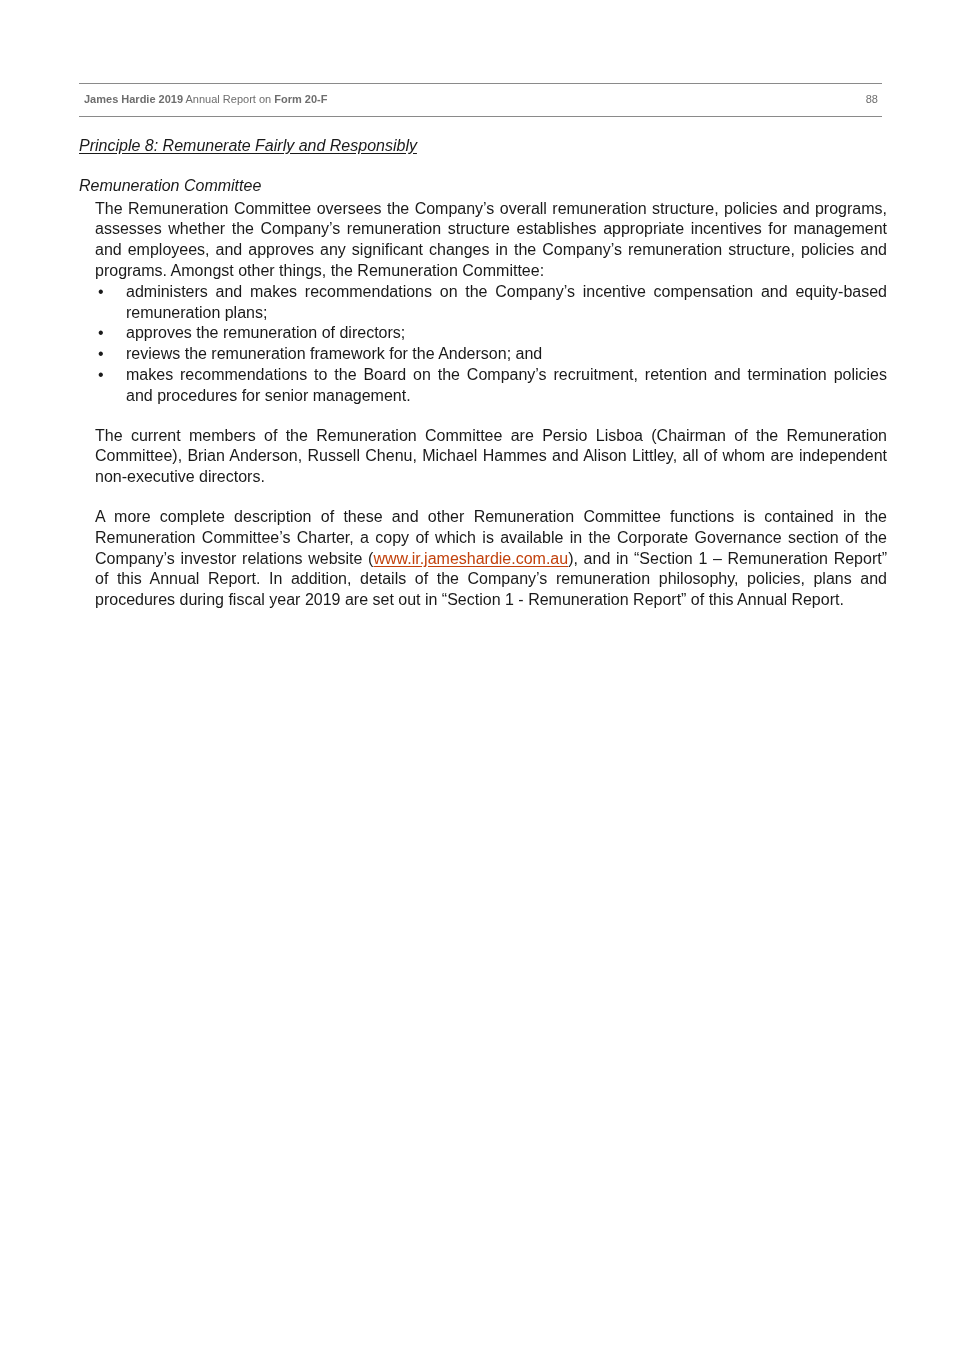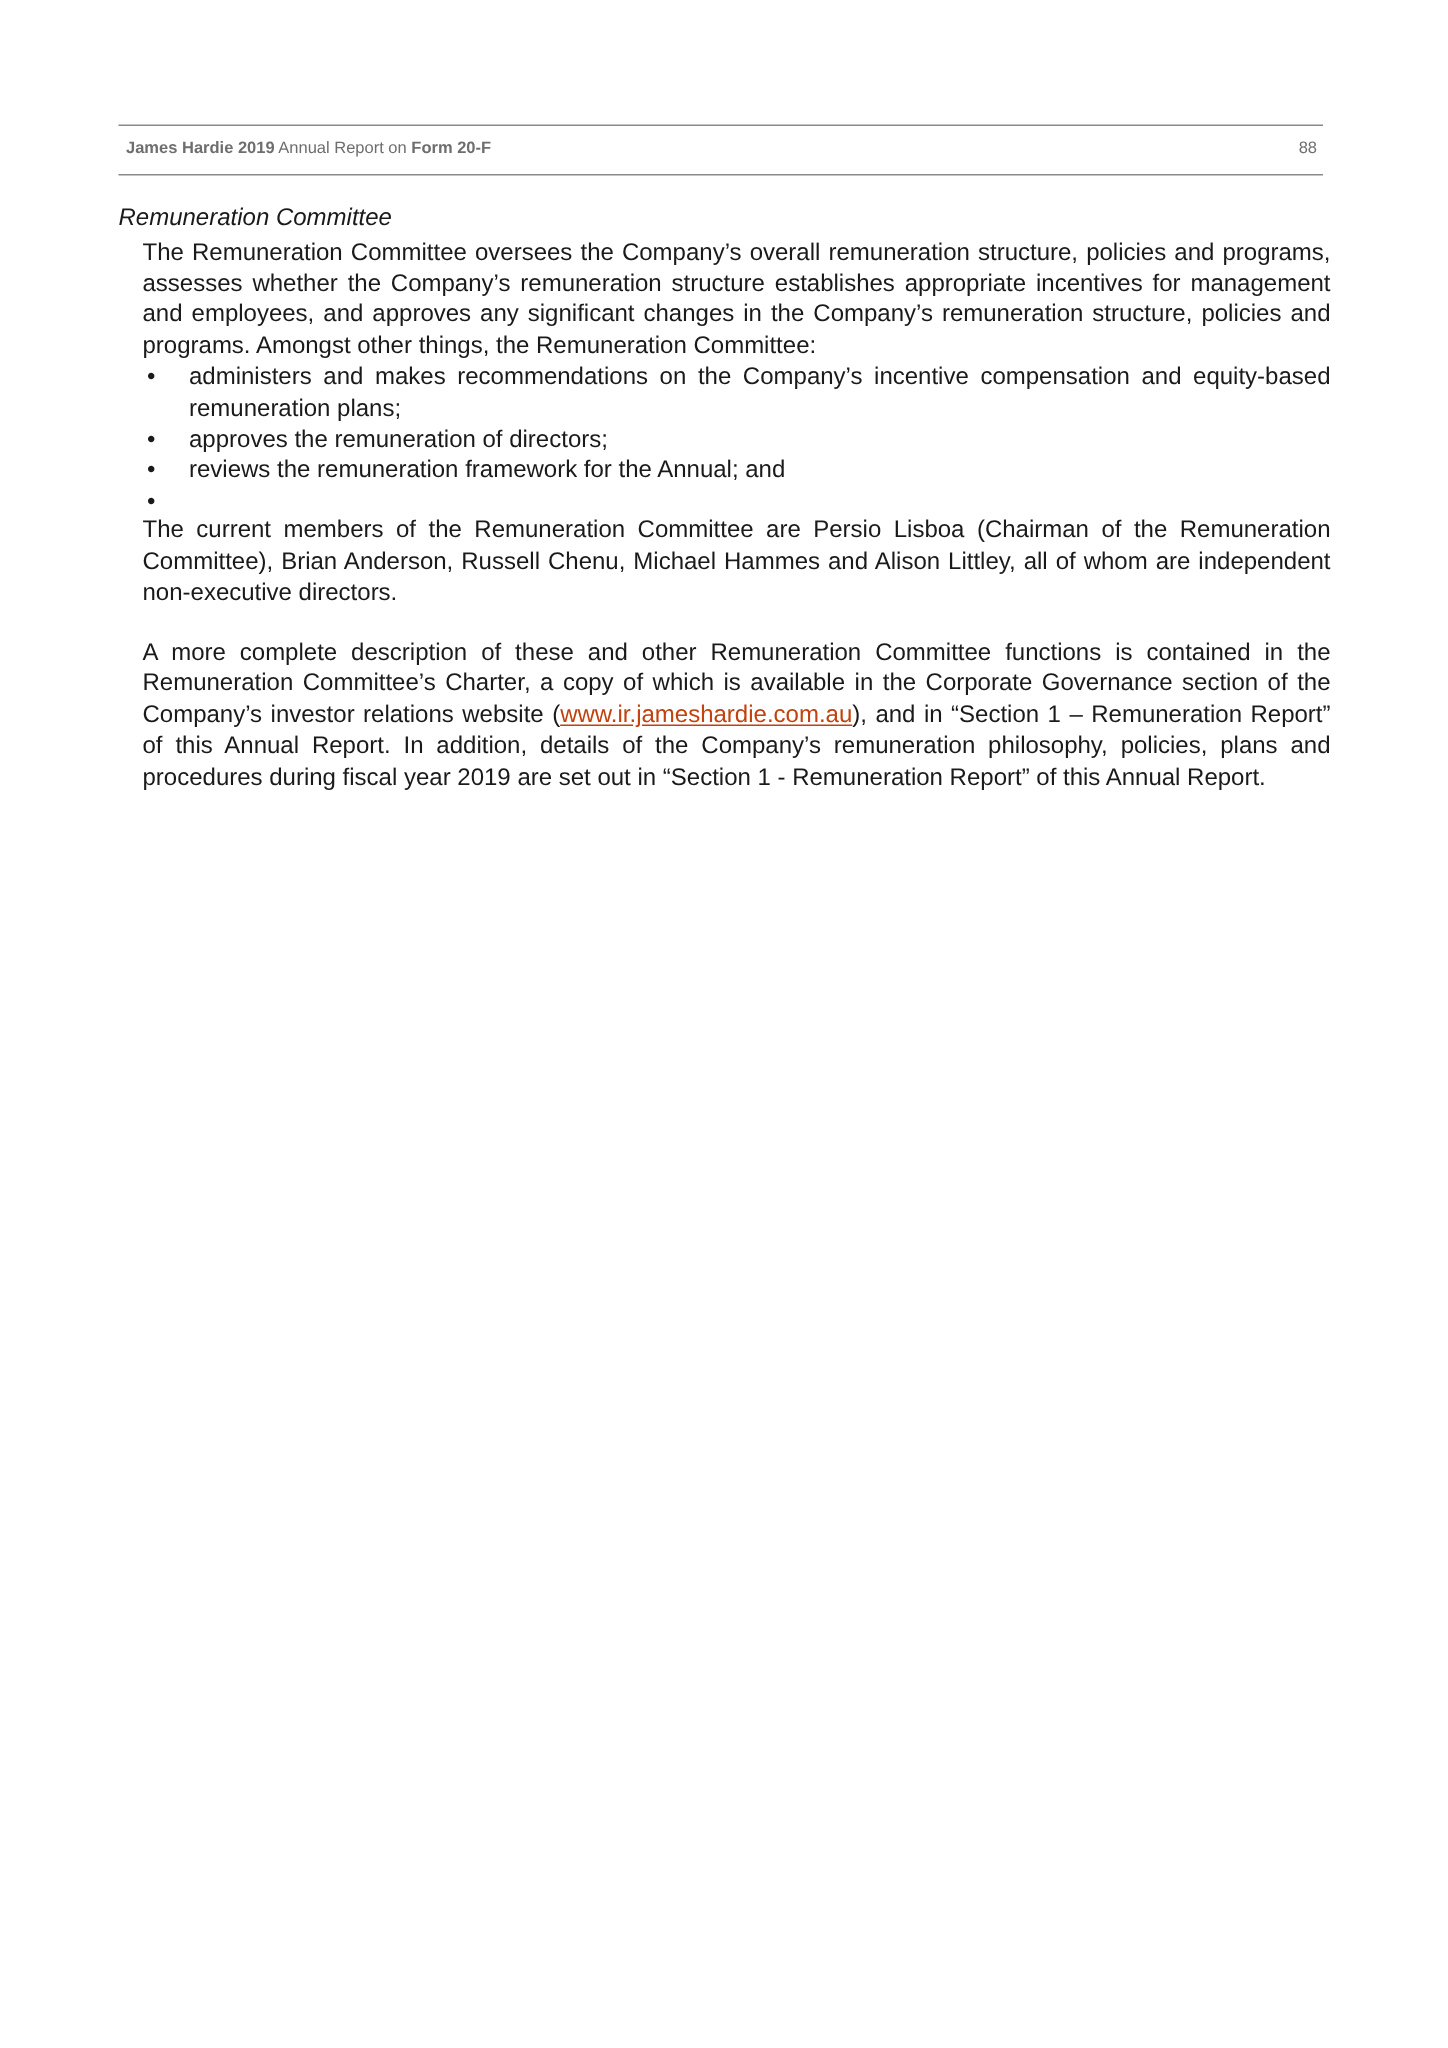--- a/index.html
+++ b/index.html
@@ -25,26 +25,27 @@
 <body>
 
 <div class="rule top"></div>
 <div class="header">
   <b>James Hardie 2019</b><span> Annual Report on </span><b>Form 20-F</b>
   <span class="page-num">88</span>
 </div>
 <div class="rule bottom"></div>
 
 <div class="content">
+  <p class="principle">Principle 8: Remunerate Fairly and Responsibly</p>
   <p class="subhead">Remuneration Committee</p>
 
   <p class="body tight">The Remuneration Committee oversees the Company’s overall remuneration structure, policies and programs, assesses whether the Company’s remuneration structure establishes appropriate incentives for management and employees, and approves any significant changes in the Company’s remuneration structure, policies and programs. Amongst other things, the Remuneration Committee:</p>
   <ul class="bullets">
     <li><span class="bullet">•</span><span>administers and makes recommendations on the Company’s incentive compensation and equity-based remuneration plans;</span></li>
     <li><span class="bullet">•</span><span>approves the remuneration of directors;</span></li>
-    <li><span class="bullet">•</span><span>reviews the remuneration framework for the Annual; and</span></li>
-    <li><span class="bullet">•</span></li>
+    <li><span class="bullet">•</span><span>reviews the remuneration framework for the Anderson; and</span></li>
+    <li><span class="bullet">•</span><span>makes recommendations to the Board on the Company’s recruitment, retention and termination policies and procedures for senior management.</span></li>
   </ul>
 
   <p class="body">The current members of the Remuneration Committee are Persio Lisboa (Chairman of the Remuneration Committee), Brian Anderson, Russell Chenu, Michael Hammes and Alison Littley, all of whom are independent non-executive directors.</p>
 
   <p class="body"><span>A more complete description of these and other Remuneration Committee functions is contained in the Remuneration Committee’s Charter, a copy of which is available in the Corporate Governance section of the Company’s investor relations website (</span><a class="link">www.ir.jameshardie.com.au</a><span>), and in “Section 1 – Remuneration Report” of this Annual Report. In addition, details of the Company’s remuneration philosophy, policies, plans and procedures during fiscal year 2019 are set out in “Section 1 - Remuneration Report” of this Annual Report.</span></p>
 </div>
 
 </body></html>

